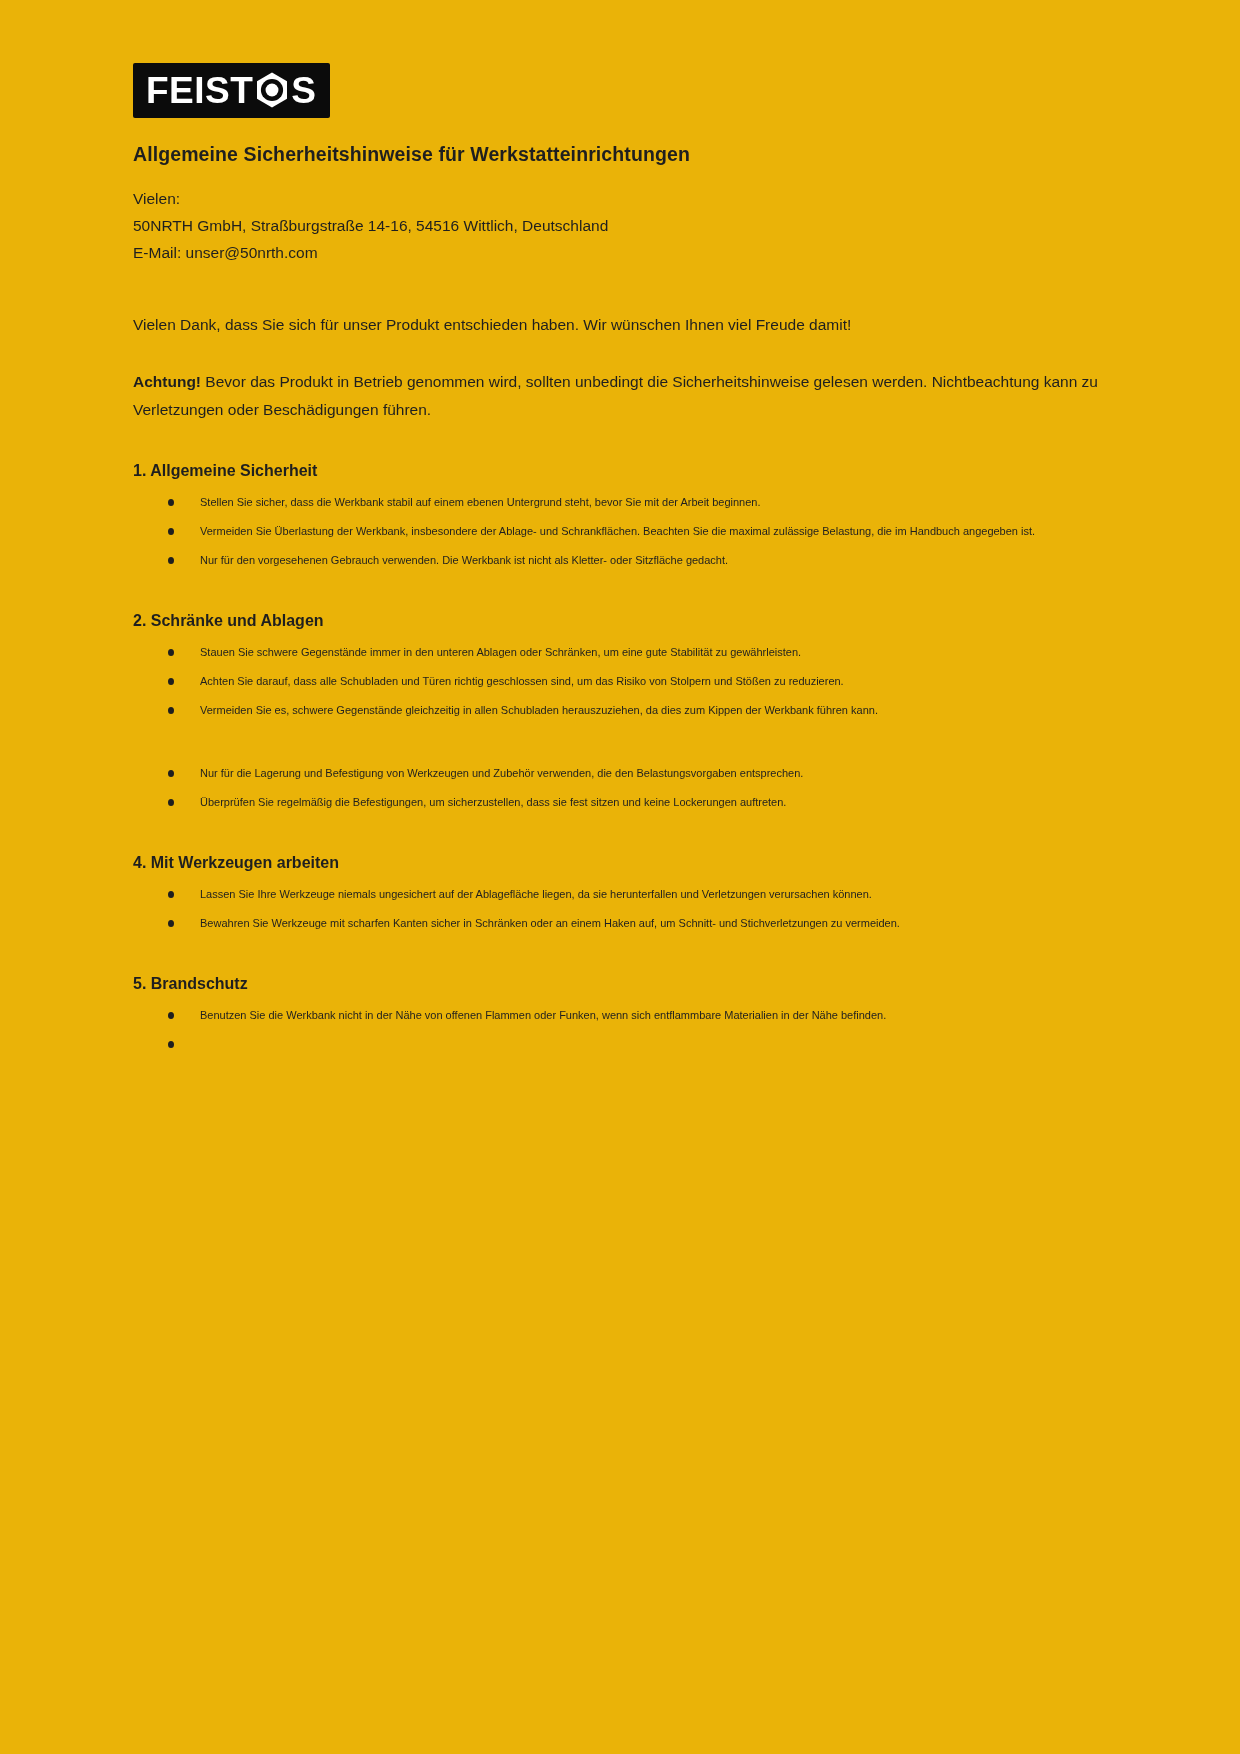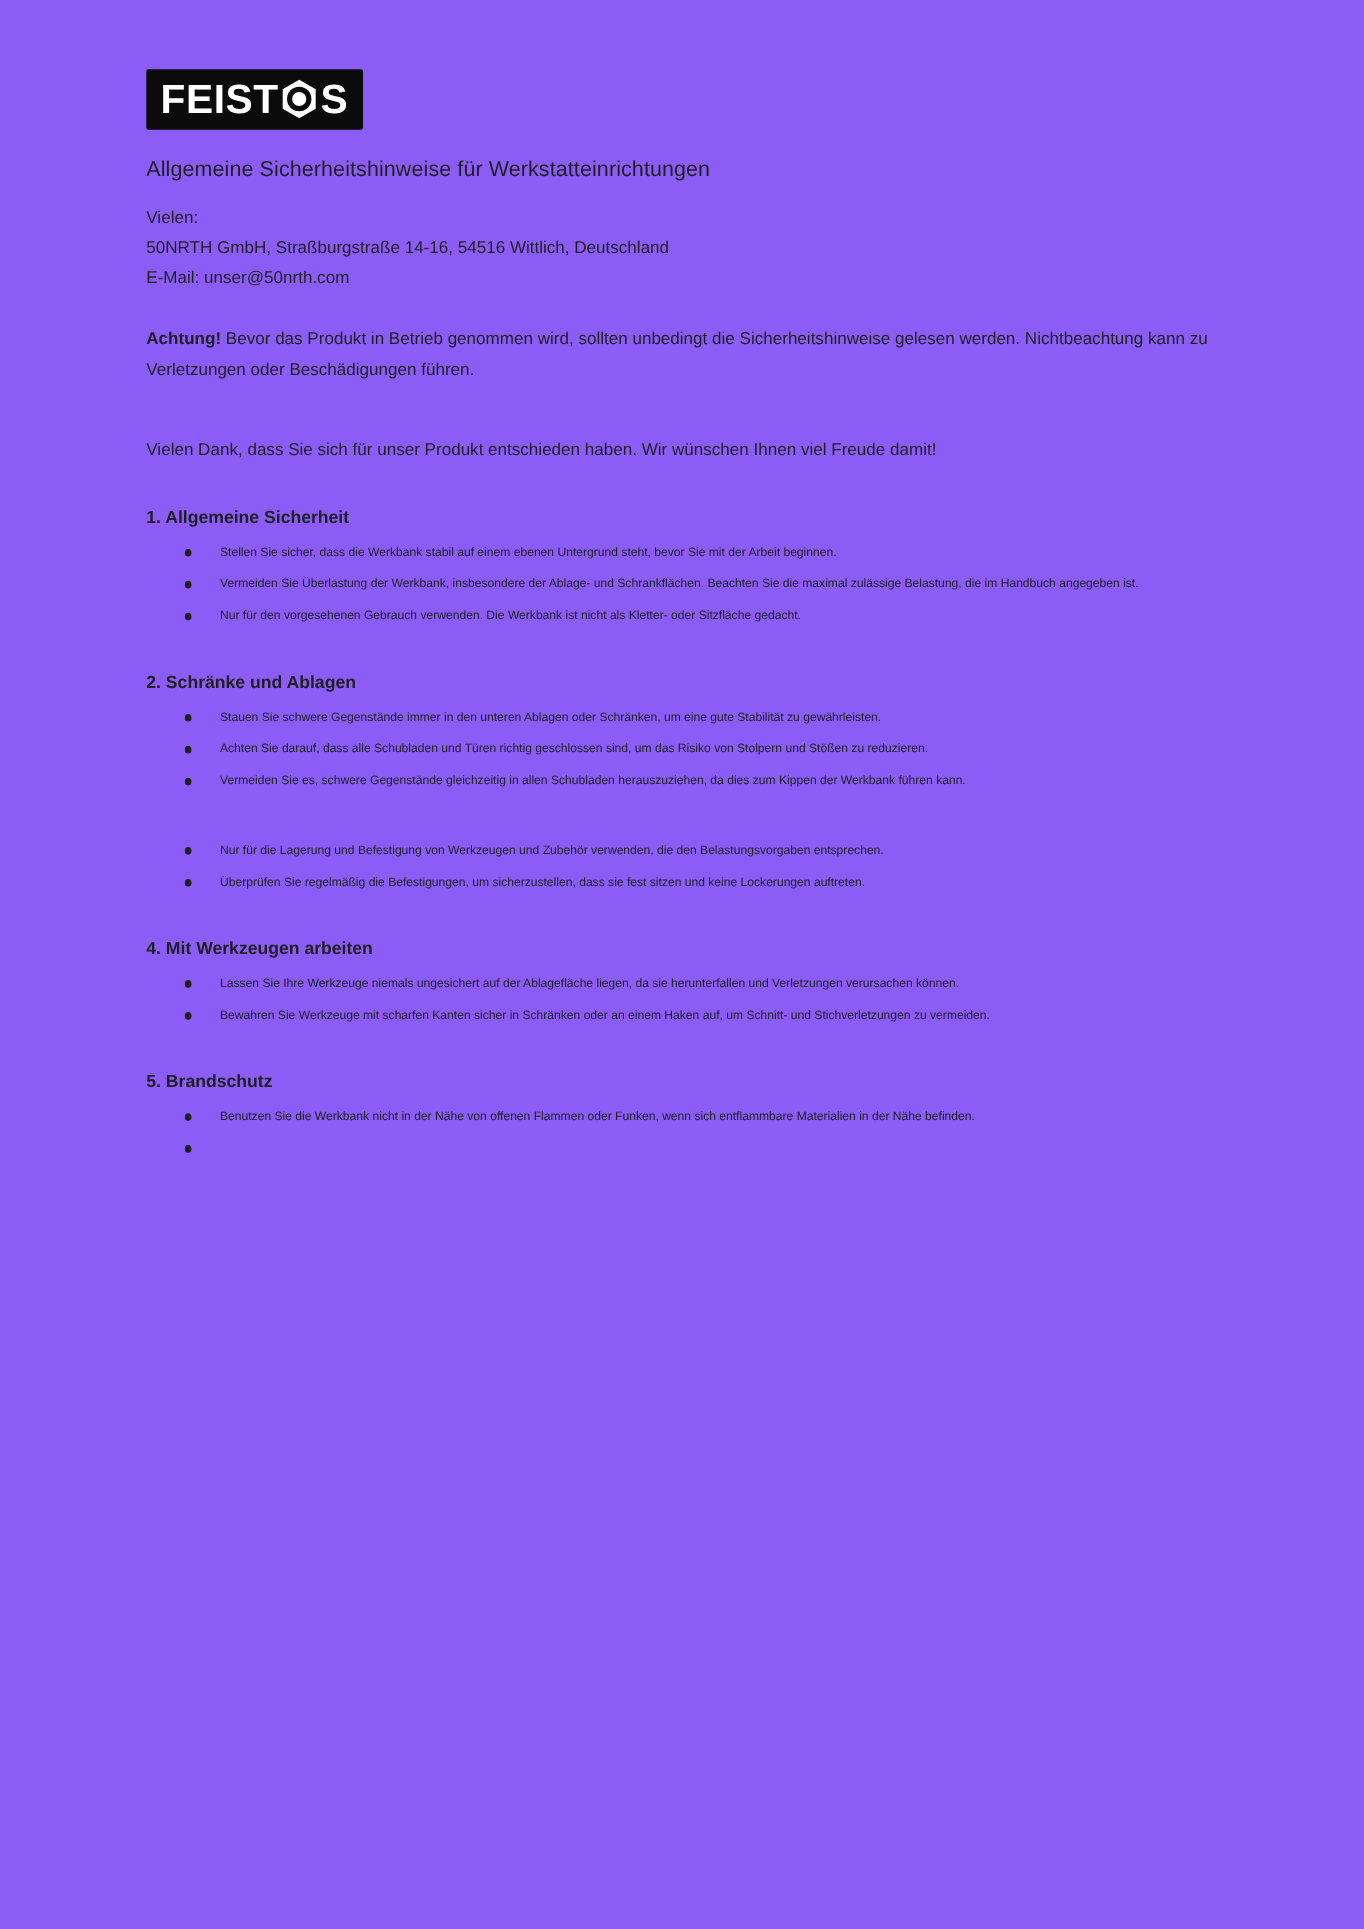--- a/index.html
+++ b/index.html
@@ -5,21 +5,21 @@
   html, body {
     margin: 0;
     padding: 0;
     background: #e9e9e9;
   }
   .page {
     position: relative;
     width: 1240px;
     height: 1754px;
     margin: 0 auto;
-    background: #8b5cf6;
+    background: #eab308;
     font-family: "Liberation Sans", "DejaVu Sans", sans-serif;
     color: #1f1f1f;
     box-sizing: border-box;
     padding: 63px 130px 0 133px;
     overflow: hidden;
   }
   .content {
     width: 980px;
   }
   
@@ -38,21 +38,21 @@
   .logo .nut {
     width: 36px;
     height: 38px;
     margin: 0 1px;
     display: block;
   }
   
   .doc-title {
     margin: 22px 0 0 0;
     font-size: 19.5px;
-    font-weight: 400;
+    font-weight: 700;
     letter-spacing: 0.1px;
     line-height: 28px;
   }
   
   .contact {
     margin-top: 17px;
     font-size: 15.5px;
     line-height: 27px;
   }
   .contact div { white-space: pre-wrap; }
@@ -115,23 +115,23 @@
     <h1 class="doc-title">Allgemeine Sicherheitshinweise für Werkstatteinrichtungen</h1>
 
     
     <div class="contact">
       <div>Vielen:</div>
       <div>50NRTH GmbH, Straßburgstraße 14-16, 54516 Wittlich, Deutschland</div>
       <div>E-Mail: unser@50nrth.com</div>
     </div>
 
     
+    <p class="para para-thanks">Vielen Dank, dass Sie sich für unser Produkt entschieden haben. Wir wünschen Ihnen viel Freude damit!</p>
+
     <p class="para para-warning"><span class="bold-inline">Achtung!</span> <span>Bevor das Produkt in Betrieb genommen wird, sollten unbedingt die Sicherheitshinweise gelesen werden. Nichtbeachtung kann zu Verletzungen oder Beschädigungen führen.</span></p>
-
-    <p class="para para-thanks">Vielen Dank, dass Sie sich für unser Produkt entschieden haben. Wir wünschen Ihnen viel Freude damit!</p>
 
     
     <div class="section">
       <h2 class="section-heading">1. Allgemeine Sicherheit</h2>
       <ul class="bullet-list">
         <li><span class="dot"></span><span>Stellen Sie sicher, dass die Werkbank stabil auf einem ebenen Untergrund steht, bevor Sie mit der Arbeit beginnen.</span></li>
         <li><span class="dot"></span><span>Vermeiden Sie Überlastung der Werkbank, insbesondere der Ablage- und Schrankflächen. Beachten Sie die maximal zulässige Belastung, die im Handbuch angegeben ist.</span></li>
         <li><span class="dot"></span><span>Nur für den vorgesehenen Gebrauch verwenden. Die Werkbank ist nicht als Kletter- oder Sitzfläche gedacht.</span></li>
       </ul>
     </div>

